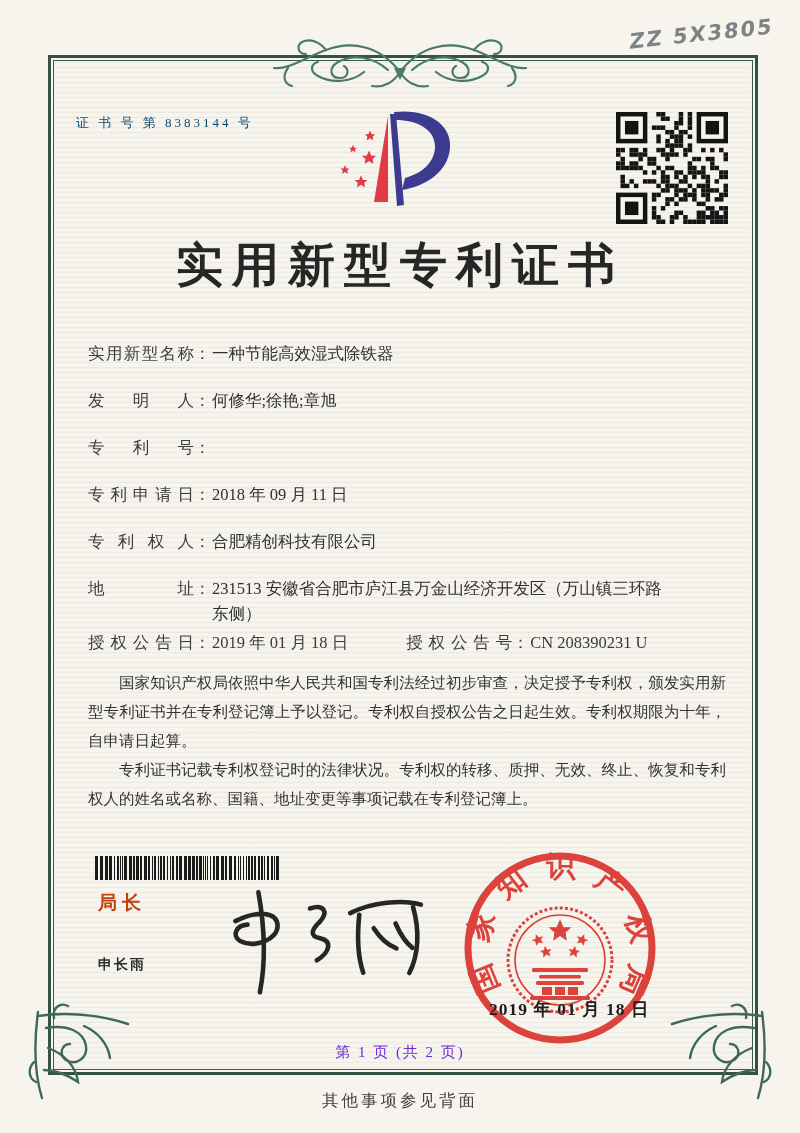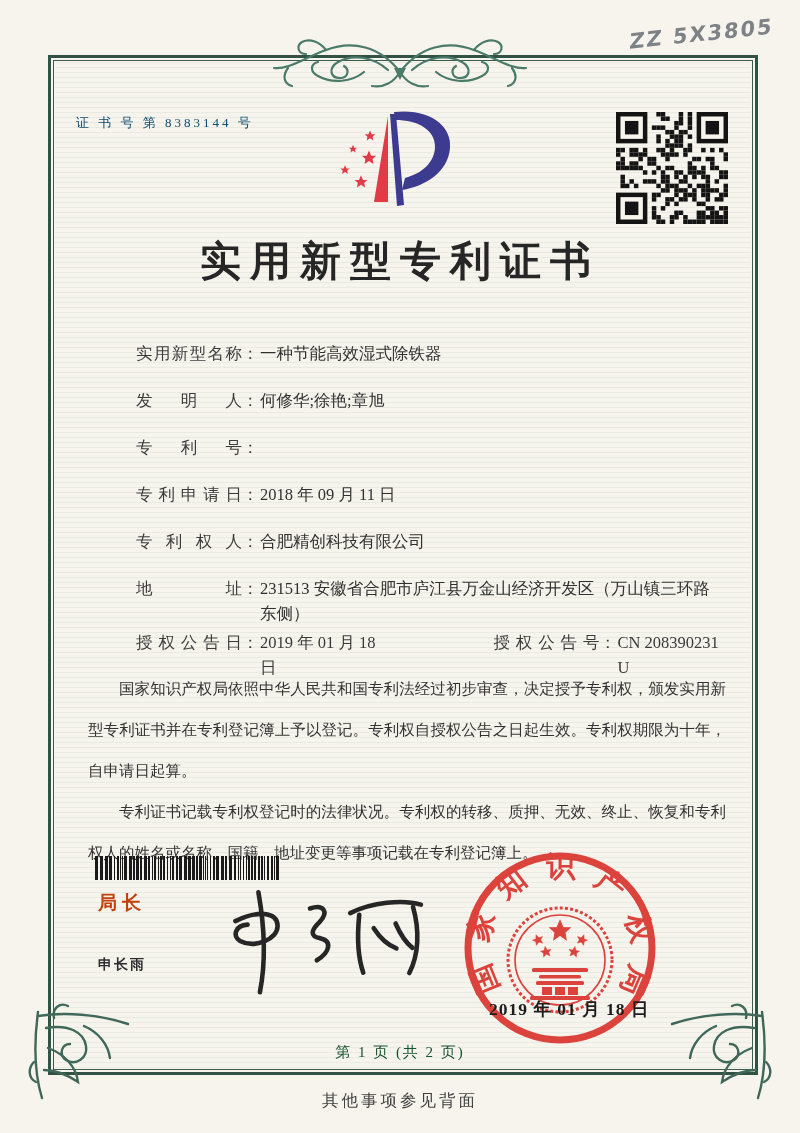--- a/index.html
+++ b/index.html
@@ -37,60 +37,60 @@
   }
   
   .cert-no {
     position:absolute; left:76px; top:114px;
     font-size:13px; letter-spacing:3px; color:#0c4a6e;
   }
   .logo { position:absolute; left:330px; top:106px; width:142px; height:122px; }
   .qr   { position:absolute; left:616px; top:112px; width:112px; height:112px; }
   .title {
     position:absolute; left:0; right:0; top:234px; text-align:center;
-    font-size:41px; font-weight:700; letter-spacing:9px; color:#262626;
+    font-size:47px; font-weight:700; letter-spacing:9px; color:#262626;
   }
   
   .fields { position:absolute; left:88px; top:341px; right:72px; font-size:16.5px; }
   .frow { display:flex; align-items:flex-start; line-height:25px; margin-bottom:22px; }
   .flabel {
     display:inline-block; width:106px; flex:0 0 106px;
-    text-align:justify; text-align-last:justify; color:#3c3c3c;margin-left:48px;
+    text-align:justify; text-align-last:justify; color:#3c3c3c;
   }
   .fcolon { flex:0 0 18px; }
   .fvalue { flex:1 1 auto; max-width:452px; color:#303030; }
   .frow-addr { margin-bottom:4px; }
   .grant-row { display:flex; line-height:25px; }
   .grant-row .pair { display:flex; }
   .grant-row .gap { width:58px; }
   
   .body-text { position:absolute; left:88px; right:74px; top:668px; }
   .body-text p {
-    font-size:15.5px; line-height:41px; text-indent:2em; color:#333;
+    font-size:15.5px; line-height:29px; text-indent:2em; color:#333;
     text-align:justify;
   }
   
   .barcode { position:absolute; left:95px; top:856px; width:186px; height:24px; }
   .sig-title {
     position:absolute; left:98px; top:890px;
     font-size:19px; font-weight:700; letter-spacing:5px; color:#c2410c;
   }
   .sig-name {
     position:absolute; left:98px; top:956px;
     font-size:14px; font-weight:700; letter-spacing:2px; color:#2e2e2e;
   }
   .signature { position:absolute; left:208px; top:878px; width:232px; height:118px; transform:rotate(-2deg); }
   .seal { position:absolute; left:460px; top:848px; width:200px; height:200px; opacity:.92; }
   .seal-date {
     position:absolute; left:489px; top:997px; z-index:5;
     font-size:17.5px; color:#1d1d1d; letter-spacing:1px; font-weight:600;
   }
   .page-info {
     position:absolute; left:0; right:0; top:1043px; text-align:center;
-    font-size:15px; color:#14532d; letter-spacing:2px;
+    font-size:15px; color:#6d28d9; letter-spacing:2px;
   }
   .back-note {
     position:absolute; left:0; right:0; top:1090px; text-align:center;
     font-size:16.5px; color:#3f3f3f; letter-spacing:3px;
   }
 </style>
 </head>
 <body>
 
 <div class="page">

